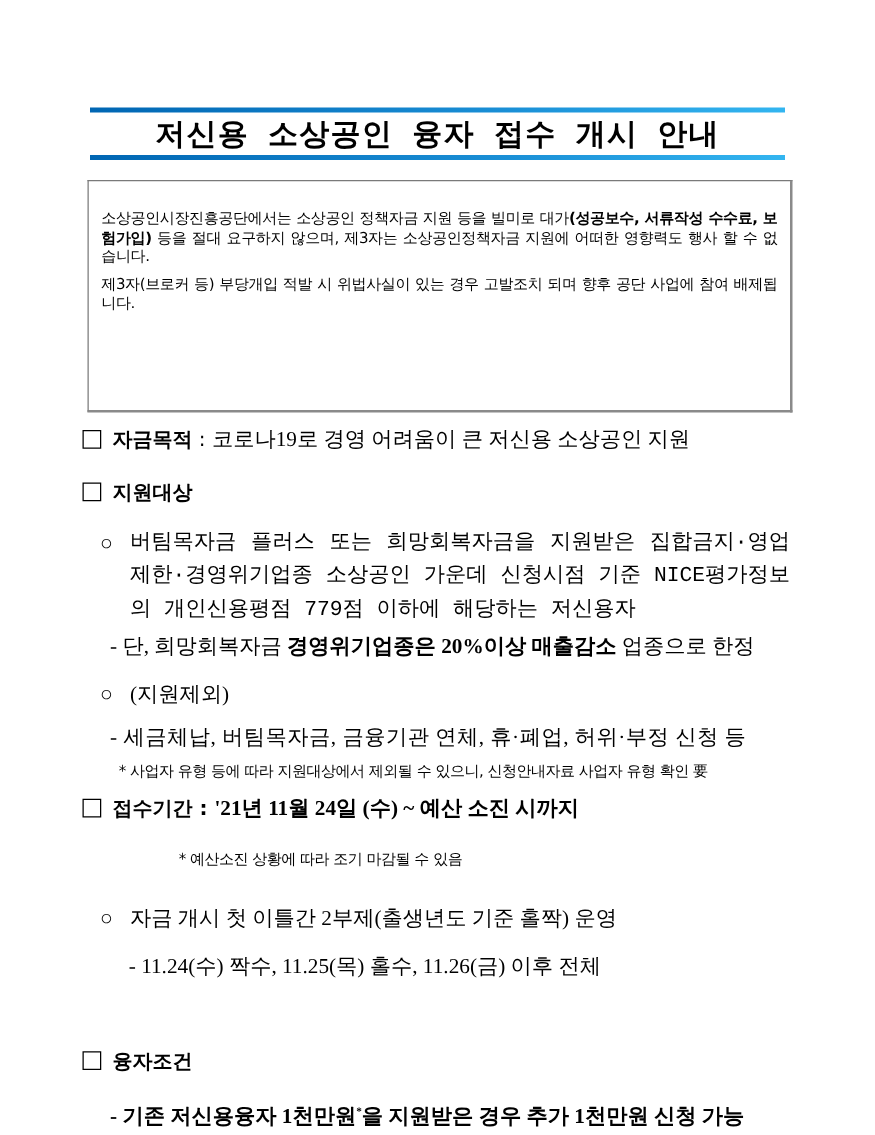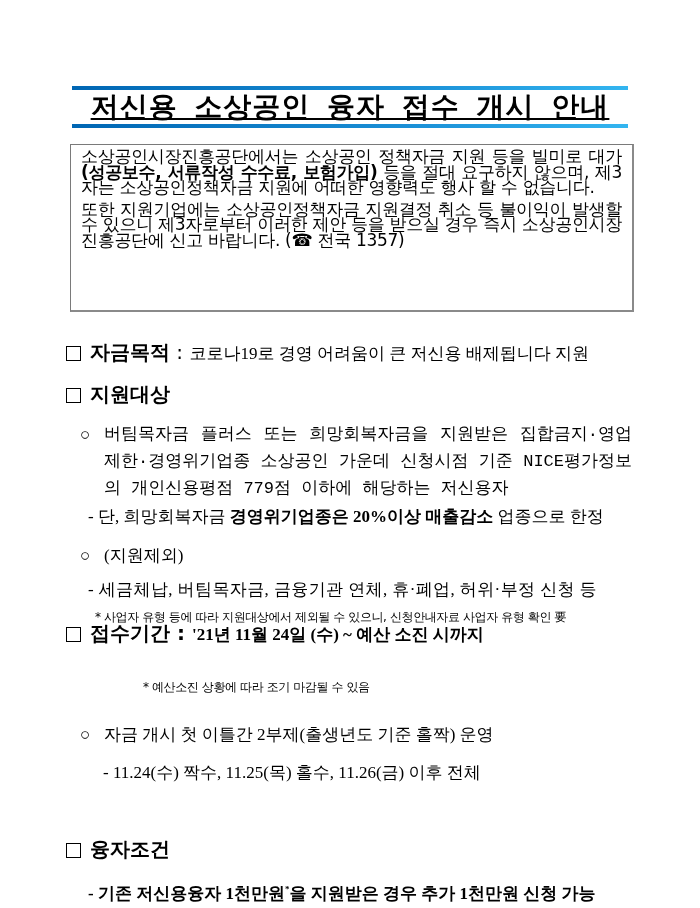--- a/index.html
+++ b/index.html
@@ -13,89 +13,89 @@
     .title-bar {
       position: absolute; left: 0; width: 100%; height: 4px;
       background: linear-gradient(to right, #0066b3, #1a8fd6 60%, #33b5f0);
     }
     .title-bar.top { top: 0; }
     .title-bar.bottom { top: 38px; }
     .title-text {
       position: absolute; left: 0; top: 4px; width: 100%; height: 34px;
       text-align: center; line-height: 34px;
       font-family: "DejaVu Sans", sans-serif; font-weight: bold;
-      font-size: 28px; letter-spacing: 1px; word-spacing: 6px; text-decoration: underline;
+      font-size: 24px; letter-spacing: 1px; word-spacing: 6px;
     }
     .notice-box {
       position: absolute; left: 70px; top: 144px; width: 541px; height: 153px;
       border: 1px solid #7a7a7a; border-bottom: 2px solid #8a8a8a; border-right: 2px solid #8a8a8a;
-      padding: 4px 10px 8px 10px;
-      font-family: "DejaVu Sans", sans-serif; font-size: 17px; line-height: 15.5px;
+      padding: 22px 10px 8px 10px;
+      font-family: "DejaVu Sans", sans-serif; font-size: 12px; line-height: 15.5px;
       letter-spacing: -0.3px;
       text-align: justify;
     }
     .notice-box p { margin: 0 0 6px 0; }
     .notice-box b { font-weight: bold; }
     .sec {
       position: absolute; left: 66px; width: 570px;
       font-family: "Liberation Serif", "DejaVu Serif", serif;
       font-size: 17px; line-height: 26px;
     }
     .chk {
       display: inline-block; width: 15px; height: 15px; border: 1.5px solid #000;
       vertical-align: -2px; margin-right: 9px; box-sizing: border-box;
     }
     .sec-head {
-      font-family: "DejaVu Sans", sans-serif; font-weight: bold; font-size: 20px;
+      font-family: "DejaVu Sans", sans-serif; font-weight: bold; font-size: 16px;
     }
     .bullet-o { display: inline-block; width: 24px; }
     .note {
       font-family: "DejaVu Sans", sans-serif; font-size: 12px; line-height: 18px;
       letter-spacing: -0.4px;
     }
     .bold { font-weight: bold; }
     sup { font-size: 9px; }
   </style>
 </head>
 <body>
 
 <div class="title-wrap">
   <div class="title-bar top"></div>
   <div class="title-text">저신용 소상공인 융자 접수 개시 안내</div>
   <div class="title-bar bottom"></div>
 </div>
 
 <div class="notice-box">
   <p><span>소상공인시장진흥공단에서는 소상공인 정책자금 지원 등을 빌미로 대가</span><b>(성공보수, 서류작성 수수료, 보험가입)</b><span> 등을 절대 요구하지 않으며, 제3자는 소상공인정책자금 지원에 어떠한 영향력도 행사 할 수 없습니다.</span></p>
-  <p><span>또한 지원기업에는 소상공인정책자금 지원결정 취소 등 불이익이 발생할 수 있으니 제3자로부터 이러한 제안 등을 받으실 경우 즉시 소상공인시장진흥공단에 신고 바랍니다. (</span><span>☎</span><span> 전국 1357)</span></p>
+  <p>제3자(브로커 등) 부당개입 적발 시 위법사실이 있는 경우 고발조치 되며 향후 공단 사업에 참여 배제됩니다.</p>
 </div>
 
 <div class="sec" style="top:339px;">
-  <span class="chk"></span><span class="sec-head">자금목적</span><span class="sec-head" style="font-weight:normal;"> : </span><span>코로나19로 경영 어려움이 큰 저신용 배제됩니다 지원</span>
+  <span class="chk"></span><span class="sec-head">자금목적</span><span class="sec-head" style="font-weight:normal;"> : </span><span>코로나19로 경영 어려움이 큰 저신용 소상공인 지원</span>
 </div>
 
 <div class="sec" style="top:381px;">
   <span class="chk"></span><span class="sec-head">지원대상</span>
 </div>
 <div class="sec" style="top:421px; left:80px; width:552px; text-align:justify; line-height:27px;">
   <div style="display:flex;">
     <span class="bullet-o">○</span>
     <span style="flex:1;font-family:Liberation Mono, monospace;">버팀목자금 플러스 또는 희망회복자금을 지원받은 집합금지·영업제한·경영위기업종 소상공인 가운데 신청시점 기준 NICE평가정보의 개인신용평점 779점 이하에 해당하는 저신용자</span>
   </div>
 </div>
 <div class="sec" style="top:504px; left:88px; width:545px;">
   <span>- 단, 희망회복자금 </span><span class="bold">경영위기업종은 20%이상 매출감소</span><span> 업종으로 한정</span>
 </div>
 <div class="sec" style="top:543px; left:80px;">
   <span class="bullet-o">○</span><span>(지원제외)</span>
 </div>
 <div class="sec" style="top:577px; left:88px; width:548px; letter-spacing:0.4px;">- 세금체납, 버팀목자금, 금융기관 연체, 휴·폐업, 허위·부정 신청 등</div>
 <div class="sec note" style="top:608px; left:95px; width:540px;">* 사업자 유형 등에 따라 지원대상에서 제외될 수 있으니, 신청안내자료 사업자 유형 확인 要</div>
 
-<div class="sec" style="top:620px;">
+<div class="sec" style="top:634px;">
   <span class="chk"></span><span class="sec-head">접수기간</span><span class="sec-head"> : </span><span class="bold">'21년 11월 24일 (수) ~ 예산 소진 시까지</span>
 </div>
 <div class="sec note" style="top:678px; left:95px;margin-left:48px;">* 예산소진 상황에 따라 조기 마감될 수 있음</div>
 <div class="sec" style="top:722px; left:80px;">
   <span class="bullet-o">○</span><span>자금 개시 첫 이틀간 2부제(출생년도 기준 홀짝) 운영</span>
 </div>
 <div class="sec" style="top:760px; left:103px;">- 11.24(수) 짝수, 11.25(목) 홀수, 11.26(금) 이후 전체</div>
 
 <div class="sec" style="top:803px;margin-top:33px;">
   <span class="chk"></span><span class="sec-head">융자조건</span>

